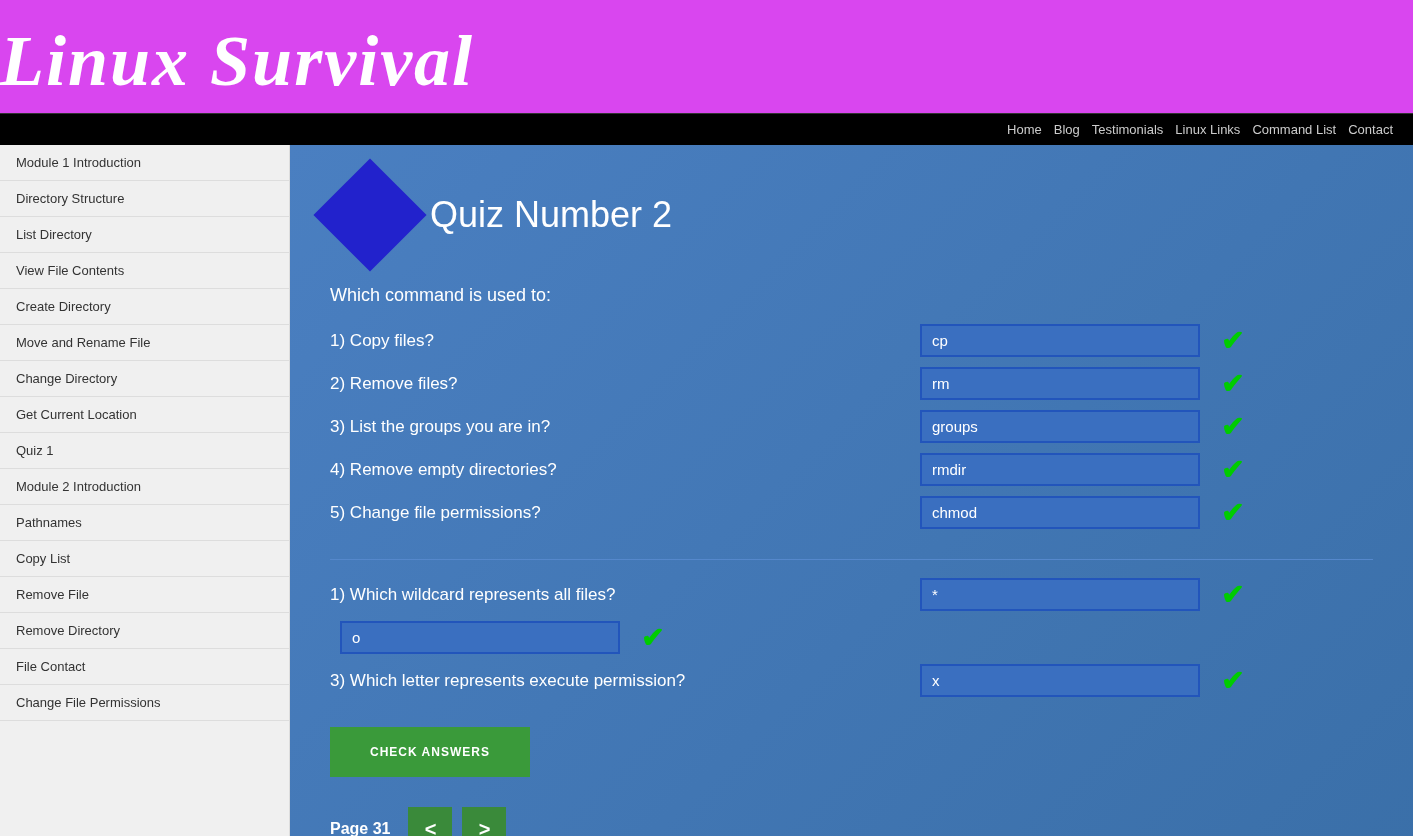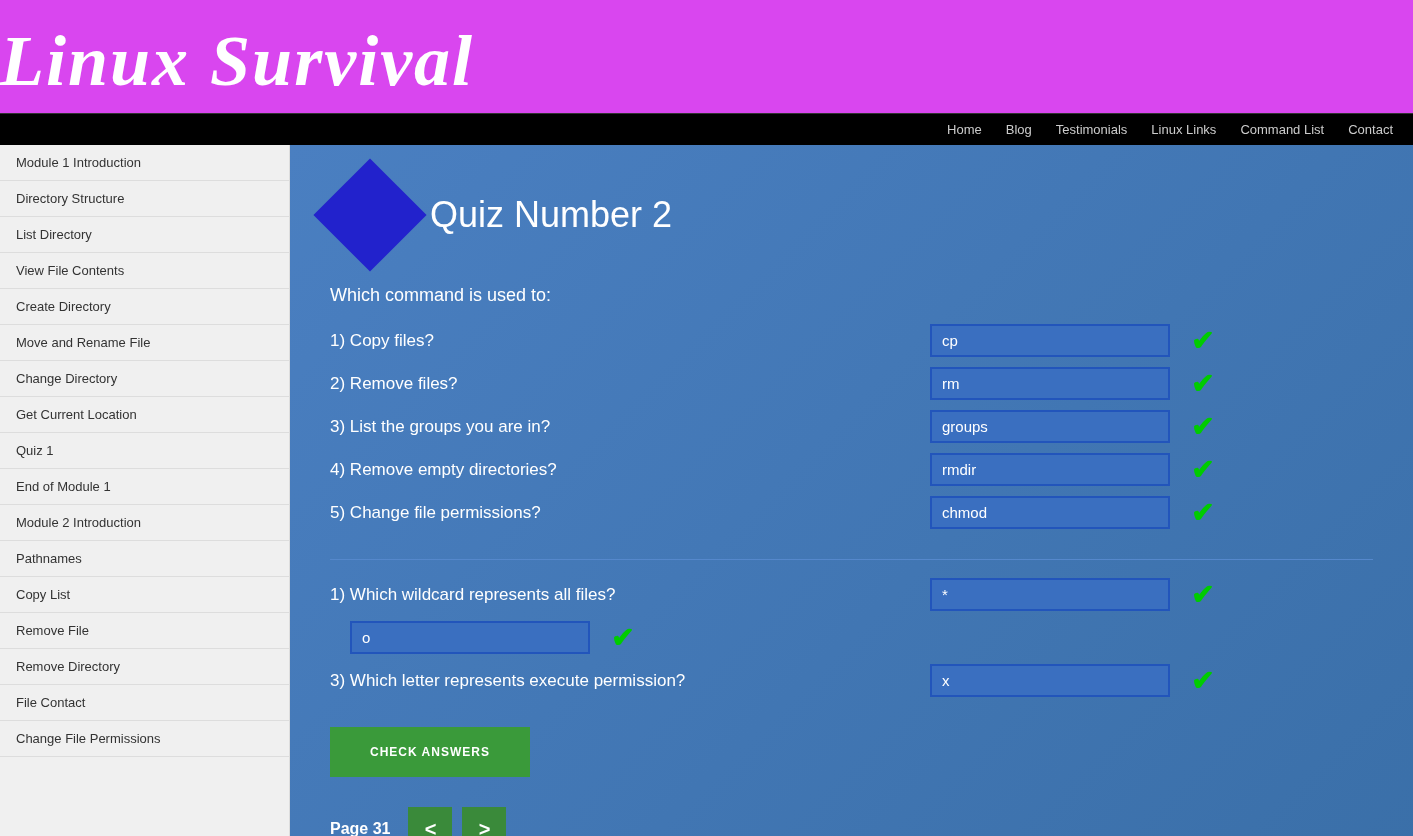--- a/index.html
+++ b/index.html
@@ -17,21 +17,21 @@
       font-style: italic;
       font-size: 72px;
       font-weight: bold;
       letter-spacing: 2px;
     }
     .nav {
       background: #000;
       display: flex;
       justify-content: flex-end;
       padding: 8px 20px;
-      gap: 24px;
+      gap: 12px;
       border-top: 1px solid #333;
     }
     .nav a {
       color: #ccc;
       text-decoration: none;
       font-size: 13px;
     }
 
     
     .main-container {
@@ -104,28 +104,28 @@
       align-items: center;
       margin-bottom: 10px;
     }
     .question-text {
       flex: 1;
       font-size: 17px;
       color: #fff;
       max-width: 580px;
     }
     .answer-input {
-      width: 240px;
+      width: 280px;
       padding: 6px 10px;
       border: 2px solid #2255bb;
       background: #3a6fc0;
       color: #fff;
       font-size: 15px;
       outline: none;
-      margin-left: 20px;
+      margin-left: 10px;
     }
     .check-mark {
       color: #00cc00;
       font-size: 28px;
       font-weight: bold;
       margin-left: 18px;
       width: 30px;
       text-align: center;
     }
 
@@ -195,21 +195,20 @@
   <div class="sidebar">
     <a class="sidebar-item">Module 1 Introduction</a>
     <a class="sidebar-item">Directory Structure</a>
     <a class="sidebar-item">List Directory</a>
     <a class="sidebar-item">View File Contents</a>
     <a class="sidebar-item">Create Directory</a>
     <a class="sidebar-item">Move and Rename File</a>
     <a class="sidebar-item">Change Directory</a>
     <a class="sidebar-item">Get Current Location</a>
     <a class="sidebar-item">Quiz 1</a>
-    <a class="sidebar-item">End of Module 1</a>
     <a class="sidebar-item">Module 2 Introduction</a>
     <a class="sidebar-item">Pathnames</a>
     <a class="sidebar-item">Copy List</a>
     <a class="sidebar-item">Remove File</a>
     <a class="sidebar-item">Remove Directory</a>
     <a class="sidebar-item">File Contact</a>
     <a class="sidebar-item">Change File Permissions</a>
   </div>
 
   <div class="content">

